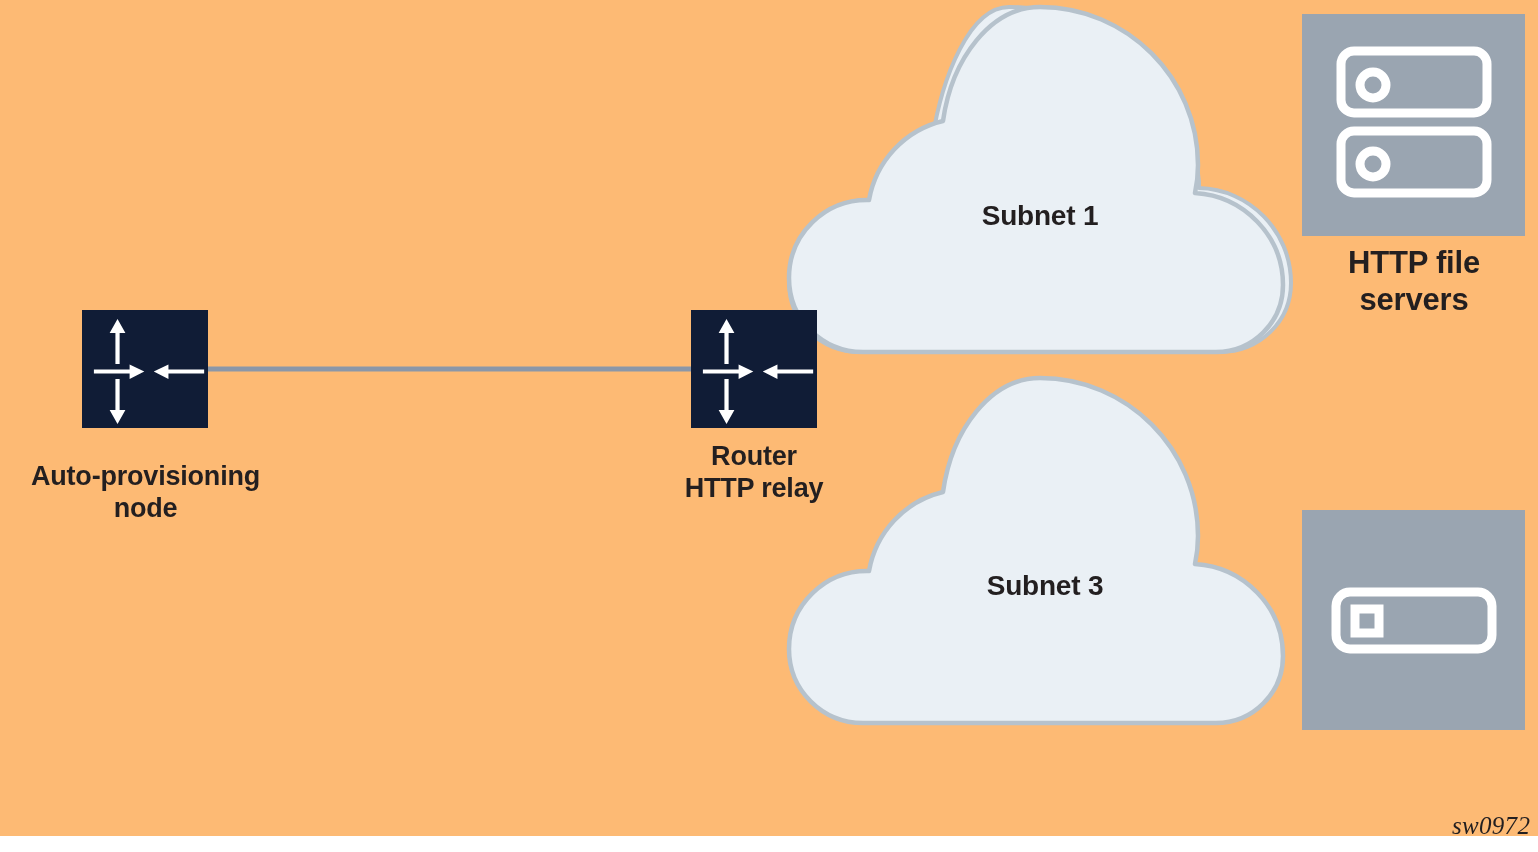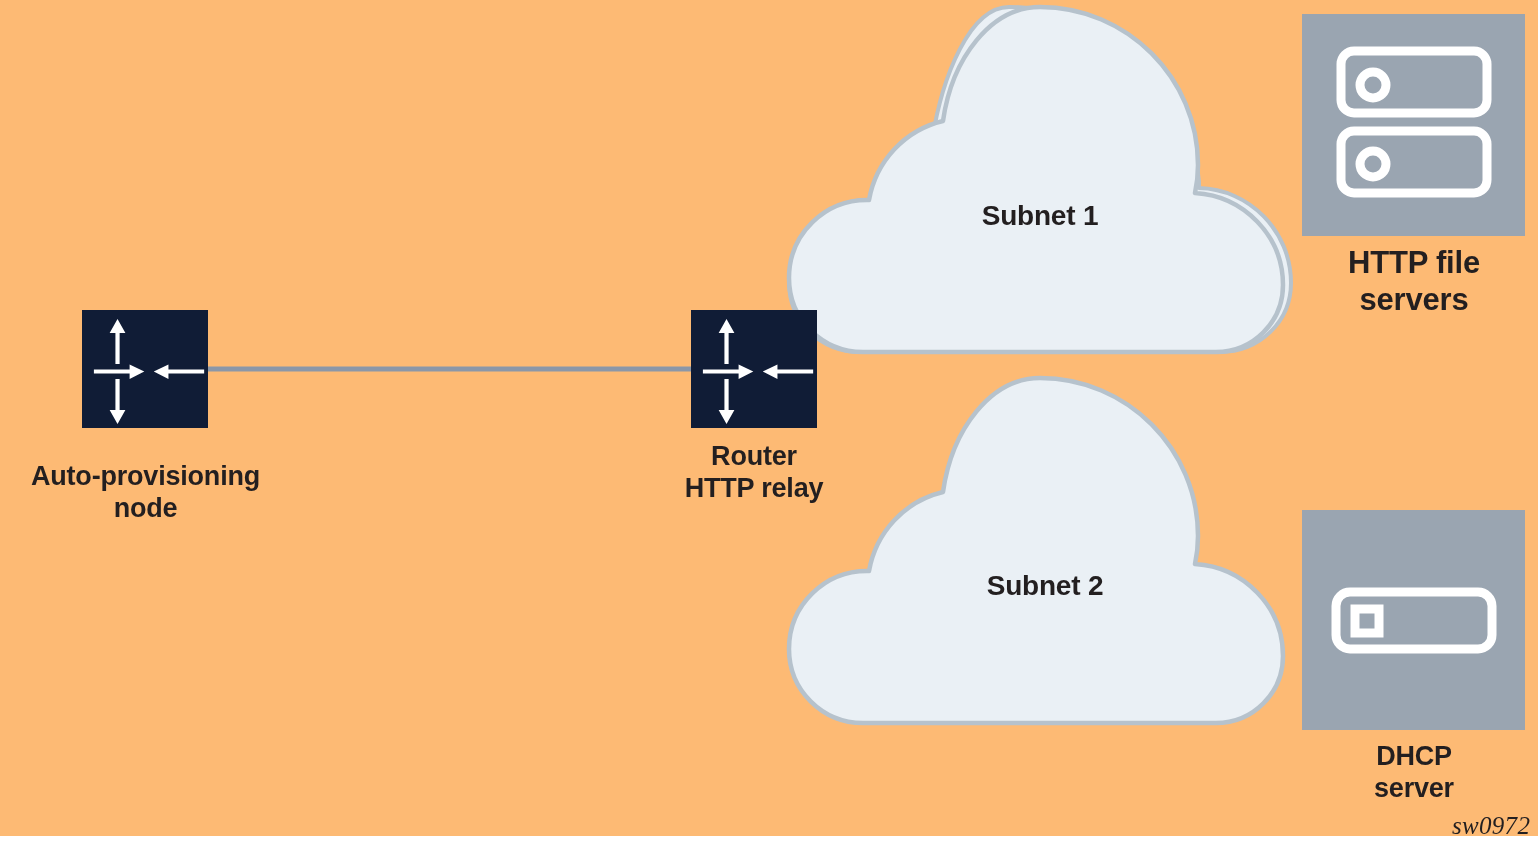--- a/index.html
+++ b/index.html
@@ -161,29 +161,27 @@
       <rect x="1302" y="510" width="223" height="220" fill="#9aa5b1"></rect>
       <g>
         <rect x="1336" y="592" width="156" height="57" rx="14" ry="14" fill="none" stroke="#ffffff" stroke-width="9"></rect>
         <rect x="1355" y="609" width="24" height="24" fill="none" stroke="#ffffff" stroke-width="9"></rect>
       </g>
     </g>
   </svg>
 
   <div class="cloud-label" id="label-subnet1">Subnet 1</div>
 
-  <div class="cloud-label" id="label-subnet2">Subnet 2</div>
+  <div class="cloud-label" id="label-subnet2">Subnet 3</div>
 
   <div class="node-label" id="label-apn">Auto-provisioning
 node</div>
 
   <div class="node-label" id="label-router">Router
 HTTP relay</div>
 
   <div class="node-label" id="label-http">HTTP file
 servers</div>
 
-  <div class="node-label" id="label-dhcp">DHCP
-server</div>
 
   <div class="watermark" id="watermark-id">sw0972</div>
 
 </div>
 
 </body></html>

